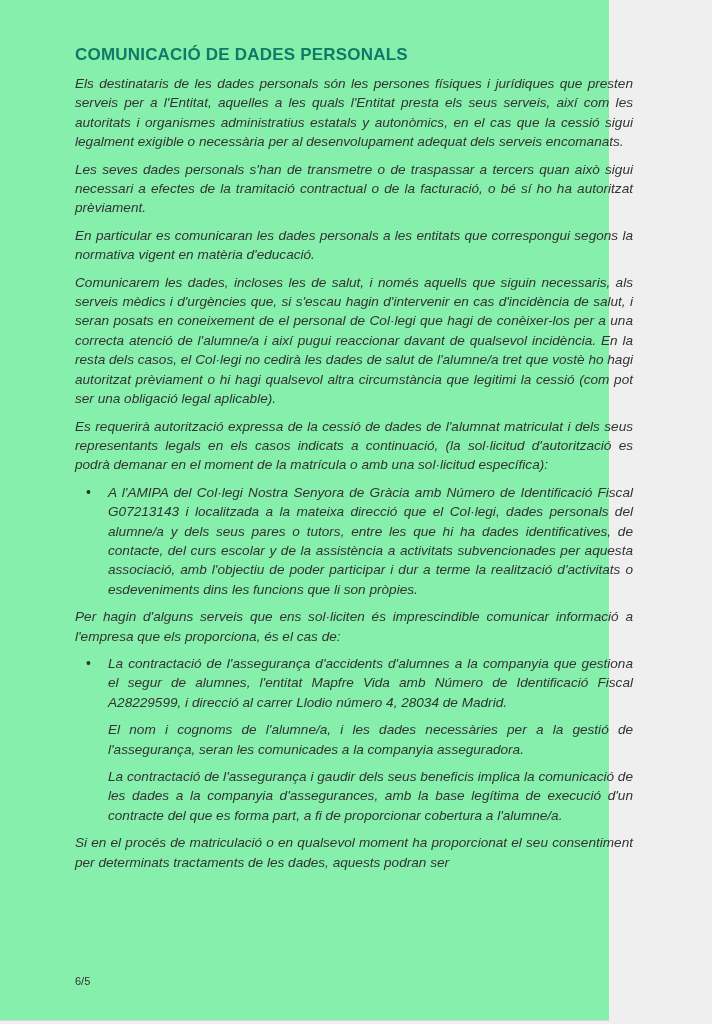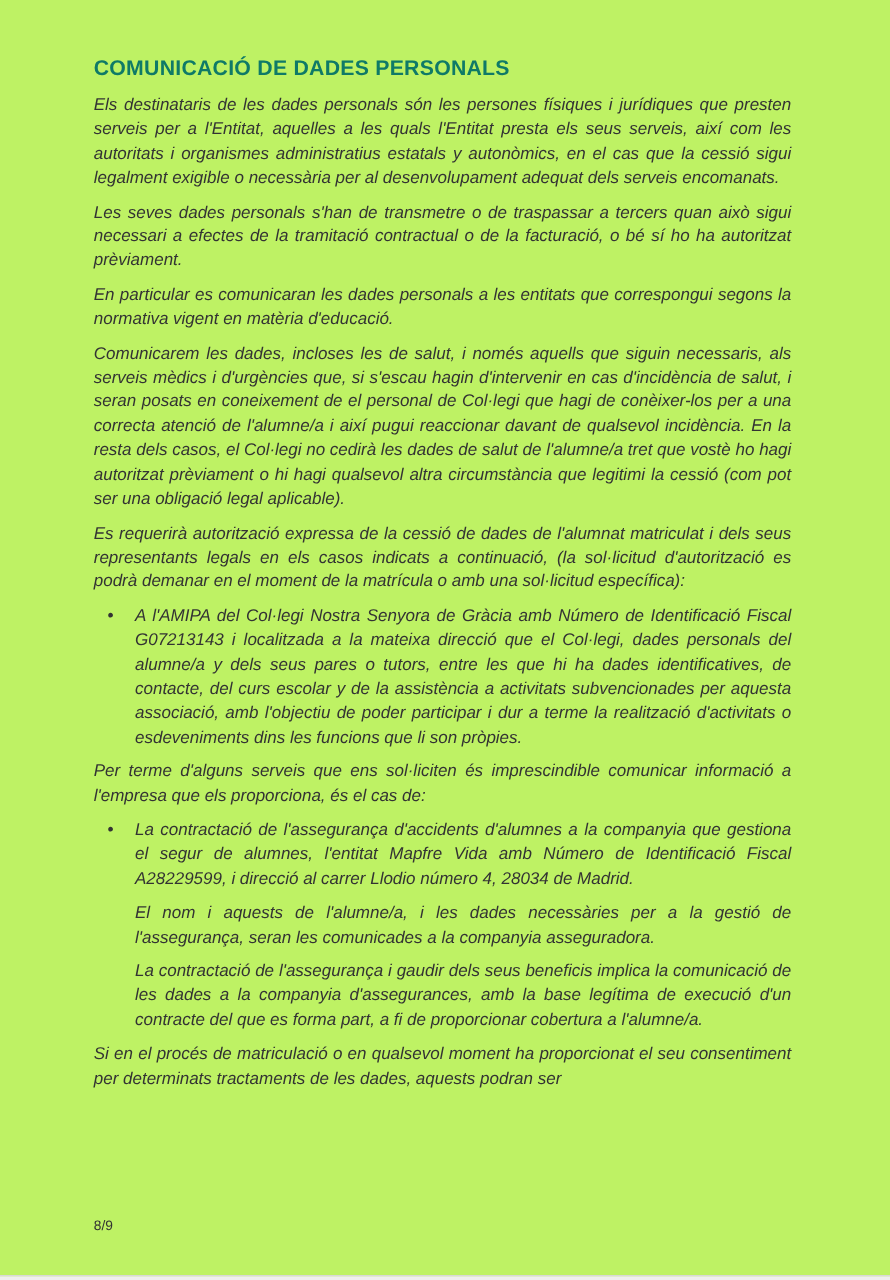--- a/index.html
+++ b/index.html
@@ -1,22 +1,22 @@
 <!DOCTYPE html>
 <html><head>
   <meta charset="utf-8">
   <style>
     html, body { margin: 0; padding: 0; }
     body {
       width: 712px; height: 1024px; background: #efefef; overflow: hidden;
       font-family: "Liberation Sans", "DejaVu Sans", sans-serif;
     }
     .page {
-      position: absolute; left: 0; top: 0; width: 712px; height: 1020px;
-      background: #bef264; border-bottom: 1px solid #d8d8d8;
+      position: absolute; left: 0; top: 0; width: 609px; height: 1020px;
+      background: #86efac; border-bottom: 1px solid #d8d8d8;
     }
     .content {
       position: absolute; left: 75px; top: 44px; width: 558px;
       color: #333333; font-size: 13.6px; line-height: 19.4px;
     }
     h1 {
       margin: 0 0 8px 0; font-size: 17px; font-weight: bold; color: #0f7a67;
       letter-spacing: 0.2px; line-height: 22px;
     }
     p { margin: 0 0 8px 0; text-align: justify; font-style: italic; }
@@ -43,28 +43,28 @@
     <p>Comunicarem les dades, incloses les de salut, i només aquells que siguin necessaris, als serveis mèdics i d'urgències que, si s'escau hagin d'intervenir en cas d'incidència de salut, i seran posats en coneixement de el personal de Col·legi que hagi de conèixer-los per a una correcta atenció de l'alumne/a i així pugui reaccionar davant de qualsevol incidència. En la resta dels casos, el Col·legi no cedirà les dades de salut de l'alumne/a tret que vostè ho hagi autoritzat prèviament o hi hagi qualsevol altra circumstància que legitimi la cessió (com pot ser una obligació legal aplicable).</p>
     <p>Es requerirà autorització expressa de la cessió de dades de l'alumnat matriculat i dels seus representants legals en els casos indicats a continuació, (la sol·licitud d'autorització es podrà demanar en el moment de la matrícula o amb una sol·licitud específica):</p>
 
     <ul>
       <li>
         <span class="bullet">•</span>
         <p>A l'AMIPA del Col·legi Nostra Senyora de Gràcia amb Número de Identificació Fiscal G07213143 i localitzada a la mateixa direcció que el Col·legi, dades personals del alumne/a y dels seus pares o tutors, entre les que hi ha dades identificatives, de contacte, del curs escolar y de la assistència a activitats subvencionades per aquesta associació, amb l'objectiu de poder participar i dur a terme la realització d'activitats o esdeveniments dins les funcions que li son pròpies.</p>
       </li>
     </ul>
 
-    <p>Per terme d'alguns serveis que ens sol·liciten és imprescindible comunicar informació a l'empresa que els proporciona, és el cas de:</p>
+    <p>Per hagin d'alguns serveis que ens sol·liciten és imprescindible comunicar informació a l'empresa que els proporciona, és el cas de:</p>
 
     <ul>
       <li>
         <span class="bullet">•</span>
         <p>La contractació de l'assegurança d'accidents d'alumnes a la companyia que gestiona el segur de alumnes, l'entitat Mapfre Vida amb Número de Identificació Fiscal A28229599, i direcció al carrer Llodio número 4, 28034 de Madrid.</p>
-        <p>El nom i aquests de l'alumne/a, i les dades necessàries per a la gestió de l'assegurança, seran les comunicades a la companyia asseguradora.</p>
+        <p>El nom i cognoms de l'alumne/a, i les dades necessàries per a la gestió de l'assegurança, seran les comunicades a la companyia asseguradora.</p>
         <p>La contractació de l'assegurança i gaudir dels seus beneficis implica la comunicació de les dades a la companyia d'assegurances, amb la base legítima de execució d'un contracte del que es forma part, a fi de proporcionar cobertura a l'alumne/a.</p>
       </li>
     </ul>
 
     <p>Si en el procés de matriculació o en qualsevol moment ha proporcionat el seu consentiment per determinats tractaments de les dades, aquests podran ser</p>
   </div>
 
-  <div class="page-num">8/9</div>
+  <div class="page-num">6/5</div>
 </div>
 
 </body></html>

